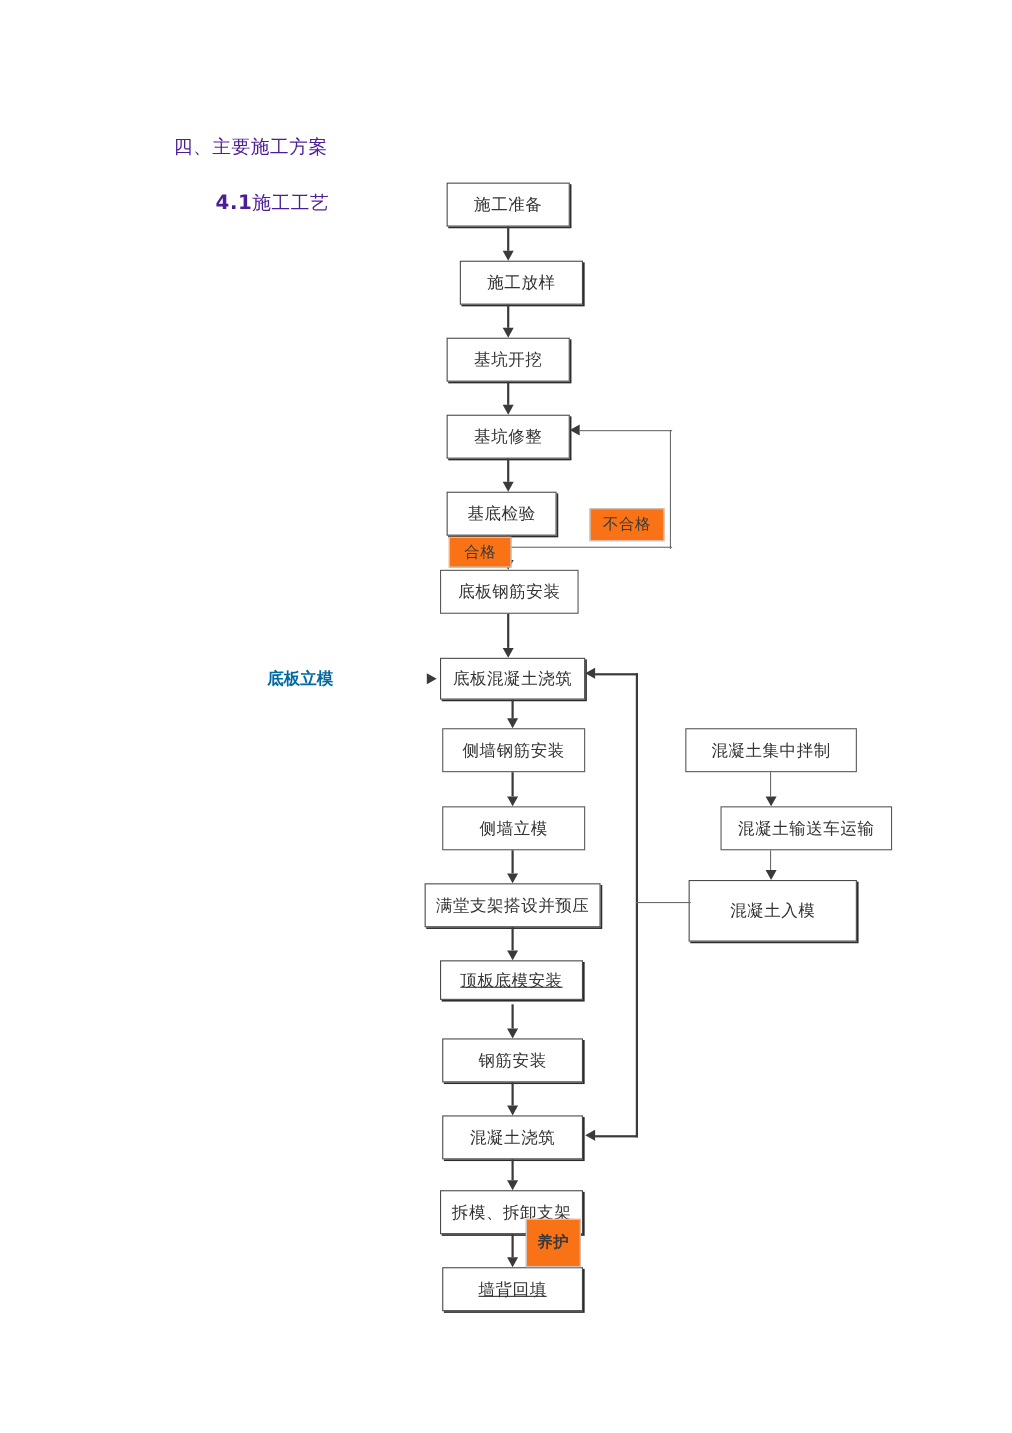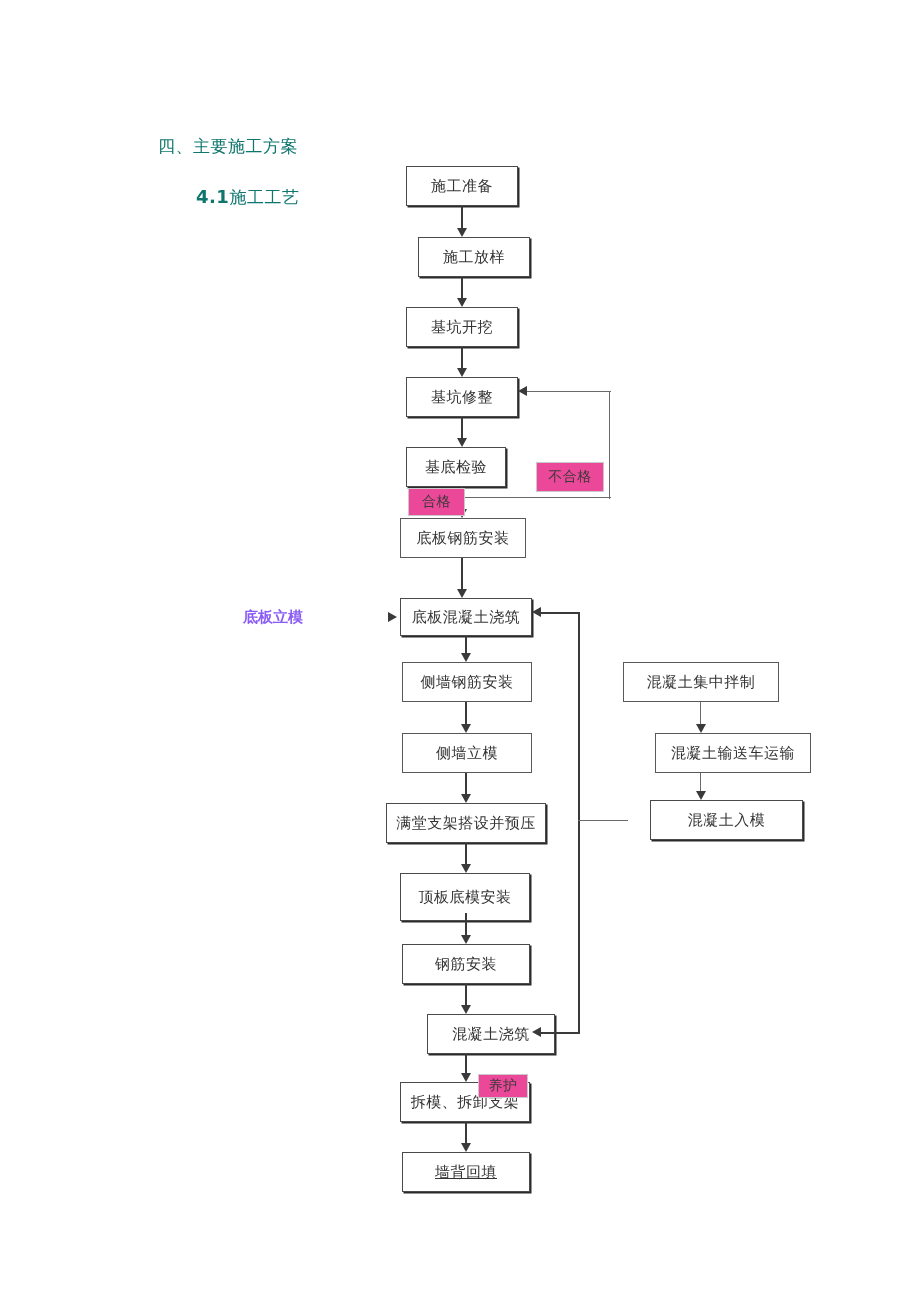--- a/index.html
+++ b/index.html
@@ -16,38 +16,37 @@
     position: relative;
     width: 920px;
     height: 1303px;
     background: #ffffff;
     overflow: hidden;
   }
   .heading {
     position: absolute;
     font-size: 17px;
     line-height: 1.2;
-    color: #0f766e;
+    color: #4c1d95;
     white-space: nowrap;
     letter-spacing: 0.5px;
-    margin-top: 12px;
   }
   #heading-main { left: 158px; top: 124px; }
   #heading-sub  { left: 196px; top: 174px; }
   #heading-sub .num {
     font-weight: bold;
     font-size: 18px;
   }
 
   
   .side-label {
     position: absolute;
     font-size: 15px;
     font-weight: bold;
-    color: #8b5cf6;
+    color: #0369a1;
     white-space: nowrap;
   }
 
   
   .node {
     position: absolute;
     box-sizing: border-box;
     border: 1px solid #595959;
     background: #ffffff;
     display: flex;
@@ -61,21 +60,21 @@
   .node.heavy {
     border: 1px solid #4a4a4a;
     box-shadow: 1.5px 1.5px 0 0 #2b2b2b;
   }
 
   
   .chip {
     position: absolute;
     box-sizing: border-box;
     border: 1px solid #c9c9c9;
-    background: #ec4899;
+    background: #f97316;
     display: flex;
     align-items: center;
     justify-content: center;
     font-size: 14px;
     color: #3a3a3a;
     white-space: nowrap;
     letter-spacing: 0.5px;
   }
 
   
@@ -135,35 +134,35 @@
     <div class="node" style="left:400px; top:518px; width:126px; height:40px;">底板钢筋安装</div>
 
     <div class="node heavy" style="left:400px; top:598px; width:132px; height:38px;">底板混凝土浇筑</div>
 
     <div class="node" style="left:402px; top:662px; width:130px; height:40px;">侧墙钢筋安装</div>
 
     <div class="node" style="left:402px; top:733px; width:130px; height:40px;">侧墙立模</div>
 
     <div class="node heavy" style="left:386px; top:803px; width:160px; height:40px;">满堂支架搭设并预压</div>
 
-    <div class="node heavy" style="left:400px; top:873px; width:130px; height:48px;">顶板底模安装</div>
+    <div class="node heavy" style="left:400px; top:873px; width:130px; height:36px;text-decoration:underline;">顶板底模安装</div>
 
     <div class="node heavy" style="left:402px; top:944px; width:128px; height:40px;">钢筋安装</div>
 
-    <div class="node heavy" style="left:402px; top:1014px; width:128px; height:40px;margin-left:25px;">混凝土浇筑</div>
+    <div class="node heavy" style="left:402px; top:1014px; width:128px; height:40px;">混凝土浇筑</div>
 
     <div class="node heavy" style="left:400px; top:1082px; width:130px; height:40px;">拆模、拆卸支架</div>
 
     <div class="node heavy" style="left:402px; top:1152px; width:128px; height:40px;text-decoration:underline;">墙背回填</div>
 
     <div class="node" style="left:623px; top:662px; width:156px; height:40px;">混凝土集中拌制</div>
 
     <div class="node" style="left:623px; top:733px; width:156px; height:40px;margin-left:32px;">混凝土输送车运输</div>
 
-    <div class="node heavy" style="left:626px; top:800px; width:153px; height:40px;margin-left:24px;">混凝土入模</div>
+    <div class="node heavy" style="left:626px; top:800px; width:153px; height:56px;">混凝土入模</div>
 
     <div class="side-label" style="left:243px; top:608px;">底板立模</div>
 
     <div class="vline" style="left:461px; top:206px; height:22px;"></div>
     <div class="arrow-down" style="left:457px; top:228px;"></div>
 
     <div class="vline" style="left:461px; top:277px; height:21px;"></div>
     <div class="arrow-down" style="left:457px; top:298px;"></div>
 
     <div class="vline" style="left:461px; top:347px; height:21px;"></div>
@@ -221,16 +220,16 @@
     <div class="arrow-down" style="left:696px; top:724px;"></div>
     <div class="vline thin" style="left:700px; top:773px; height:18px;"></div>
     <div class="arrow-down" style="left:696px; top:791px;"></div>
 
     <div class="arrow-right" style="left:388px; top:612px;"></div>
 
     <div class="chip" style="left:408px; top:488px; width:57px; height:28px;">合格</div>
 
     <div class="chip" style="left:536px; top:462px; width:68px; height:30px;">不合格</div>
 
-    <div class="chip" style="left:478px; top:1074px; width:50px; height:24px;">养护</div>
+    <div class="chip" style="left:478px; top:1108px; width:50px; height:44px;font-weight:bold;">养护</div>
 
   </div>
 </div>
 
 </body></html>

